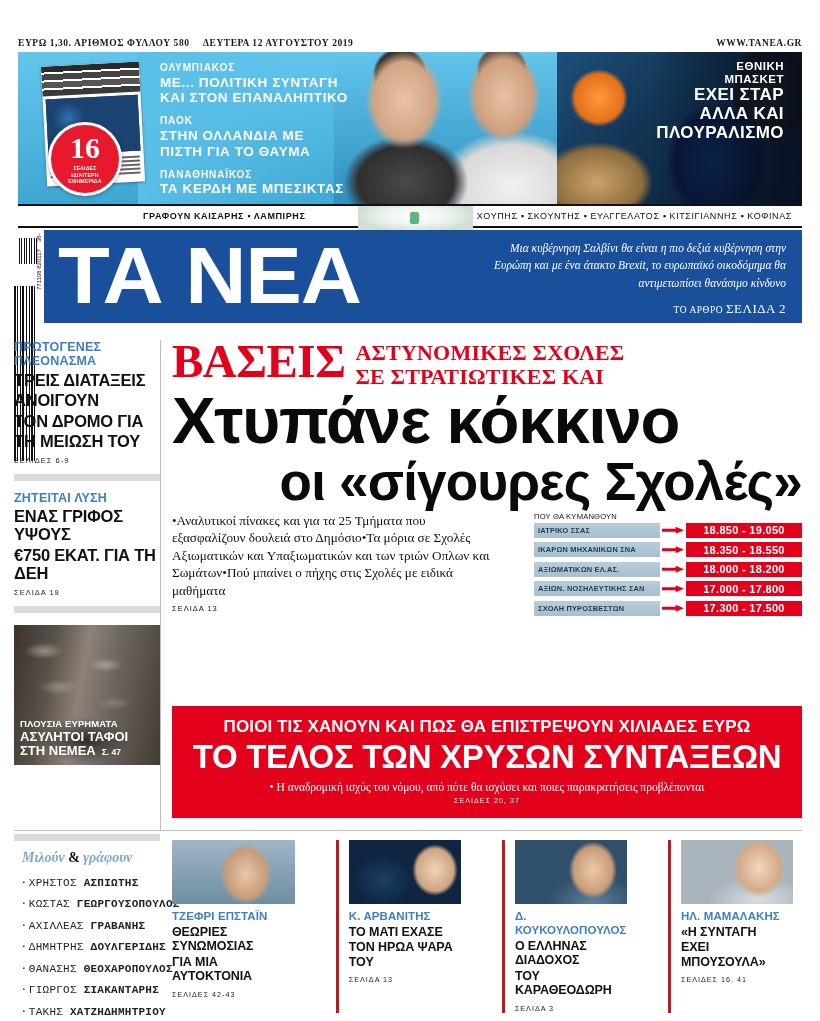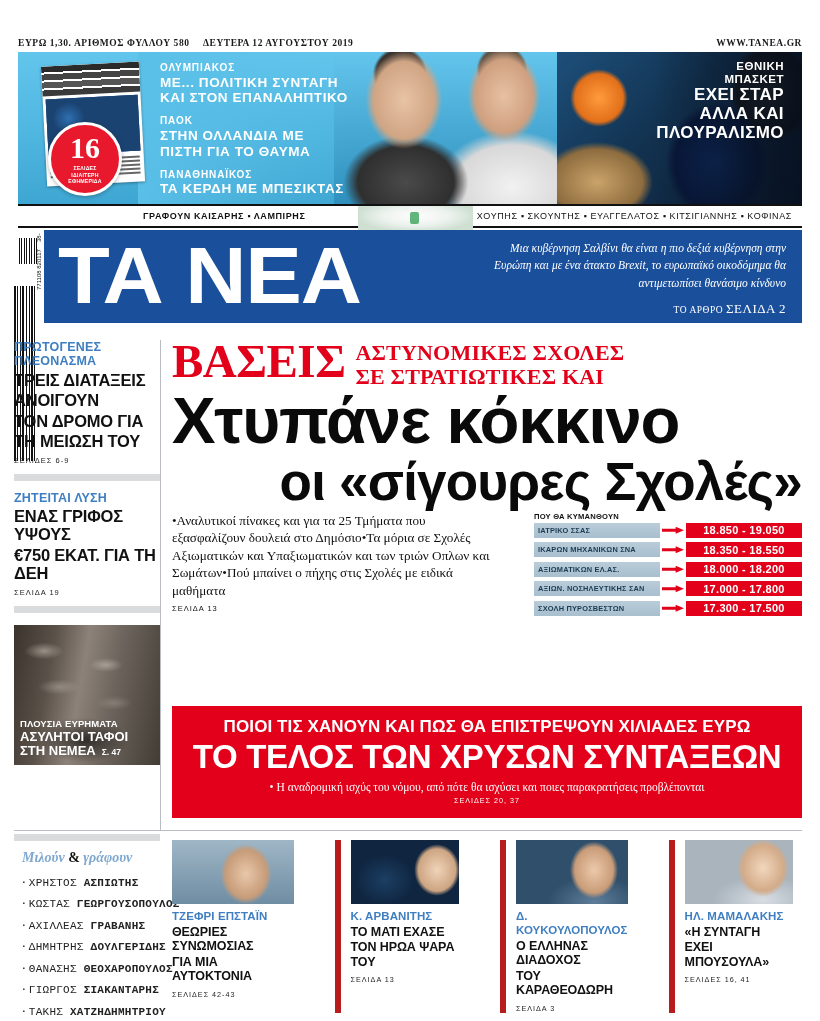--- a/index.html
+++ b/index.html
@@ -165,21 +165,21 @@
      margin-top:2px; font-family:"Liberation Sans",sans-serif; transform:scaleX(1.02); transform-origin:left; }
   .big2 { color:#0a0a0a; font-size:53px; line-height:1; font-weight:900; letter-spacing:-.8px;
      text-align:right; margin-top:2px; font-family:"Liberation Sans",sans-serif; }
 
   .lead-wrap { display:flex; margin-top:4px;justify-content:space-between; }
   .lead { width:330px; font-family:"Liberation Serif",serif; font-size:13.2px; line-height:1.33; color:#111; }
   .lead-pages { font-family:"Liberation Sans",sans-serif; font-size:7.5px; letter-spacing:1px; margin-top:4px; }
 
   
   .tbl { margin-left:18px; width:268px; }
-  .tbl-title { font-size:7.6px; font-weight:700; color:#111; letter-spacing:.2px; margin-bottom:2px; }
+  .tbl-title { font-size:7.6px; font-weight:400; color:#111; letter-spacing:.2px; margin-bottom:2px; }
   .tbl-row { display:flex; align-items:stretch; height:15px; margin-bottom:4.5px; position:relative; }
   .tbl-lbl { flex:1; background:linear-gradient(180deg,#b9ccd9,#a8bfcf); color:#1b3b52;
      font-size:7.4px; font-weight:700; letter-spacing:.2px; display:flex; align-items:center;
      padding-left:4px; white-space:nowrap; }
   .tbl-arrow { width:26px; display:flex; align-items:center; justify-content:center; background:transparent; }
   .tbl-arrow span { display:block; width:22px; height:7px; position:relative;
      background:#e2001a; clip-path: polygon(0 28%, 62% 28%, 62% 0, 100% 50%, 62% 100%, 62% 72%, 0 72%); }
   .tbl-val { width:116px; background:#e2001a; color:#fff; font-size:11px; font-weight:700;
      display:flex; align-items:center; justify-content:center; letter-spacing:.3px; }
 
@@ -187,21 +187,21 @@
   .redbox { position:absolute; left:172px; top:706px; width:630px; height:112px; background:#e2001a; color:#fff; }
   .rb-kick { text-align:center; font-size:17px; font-weight:700; letter-spacing:.1px; padding-top:11px; }
   .rb-head { text-align:center; font-size:33px; font-weight:900; letter-spacing:-.3px; line-height:1.08; margin-top:2px; }
   .rb-sub { text-align:center; font-family:"Liberation Serif",serif; font-size:11.5px; margin-top:6px; }
   .rb-pages { text-align:center; font-size:7.2px; letter-spacing:1px; margin-top:3px; }
 
   
   .botrule { position:absolute; left:14px; top:830px; width:788px; height:1px; background:#b9bcc0; }
   .bottom { position:absolute; left:172px; top:840px; width:630px; display:flex; }
   .bcell { width:157.5px; padding:0 9px 0 0; position:relative; }
-  .bcell + .bcell { padding-left:10px; border-left:6px solid #b91c1c;margin-left:32px; }
+  .bcell + .bcell { padding-left:10px; border-left:3px solid #b91c1c;margin-left:32px; }
   .bphoto { width:100%; height:64px; overflow:hidden; }
   .b1 { background: radial-gradient(ellipse 34px 40px at 74px 34px,#e9c7ab 0%,#c79c79 60%,rgba(199,156,121,0) 75%),
         linear-gradient(180deg,#9fb6c6 0%,#6f8da3 100%); }
   .b2 { background: radial-gradient(ellipse 30px 34px at 86px 30px,#f0d3b8 0%,#cda583 62%,rgba(205,165,131,0) 76%),
         radial-gradient(ellipse 30px 26px at 34px 40px,#1c3f63,#0f2540),
         linear-gradient(180deg,#2f6da0 0%,#14456d 100%); }
   .b3 { background: radial-gradient(ellipse 32px 38px at 78px 30px,#ecc9ab 0%,#c99c78 60%,rgba(201,156,120,0) 75%),
         radial-gradient(ellipse 46px 26px at 78px 62px,#5d7d99,#2f4f6b),
         linear-gradient(180deg,#c9d6df 0%,#93a9ba 100%); }
   .b4 { background: radial-gradient(ellipse 34px 38px at 78px 28px,#f2d7bd 0%,#d3ab89 60%,rgba(211,171,137,0) 76%),

